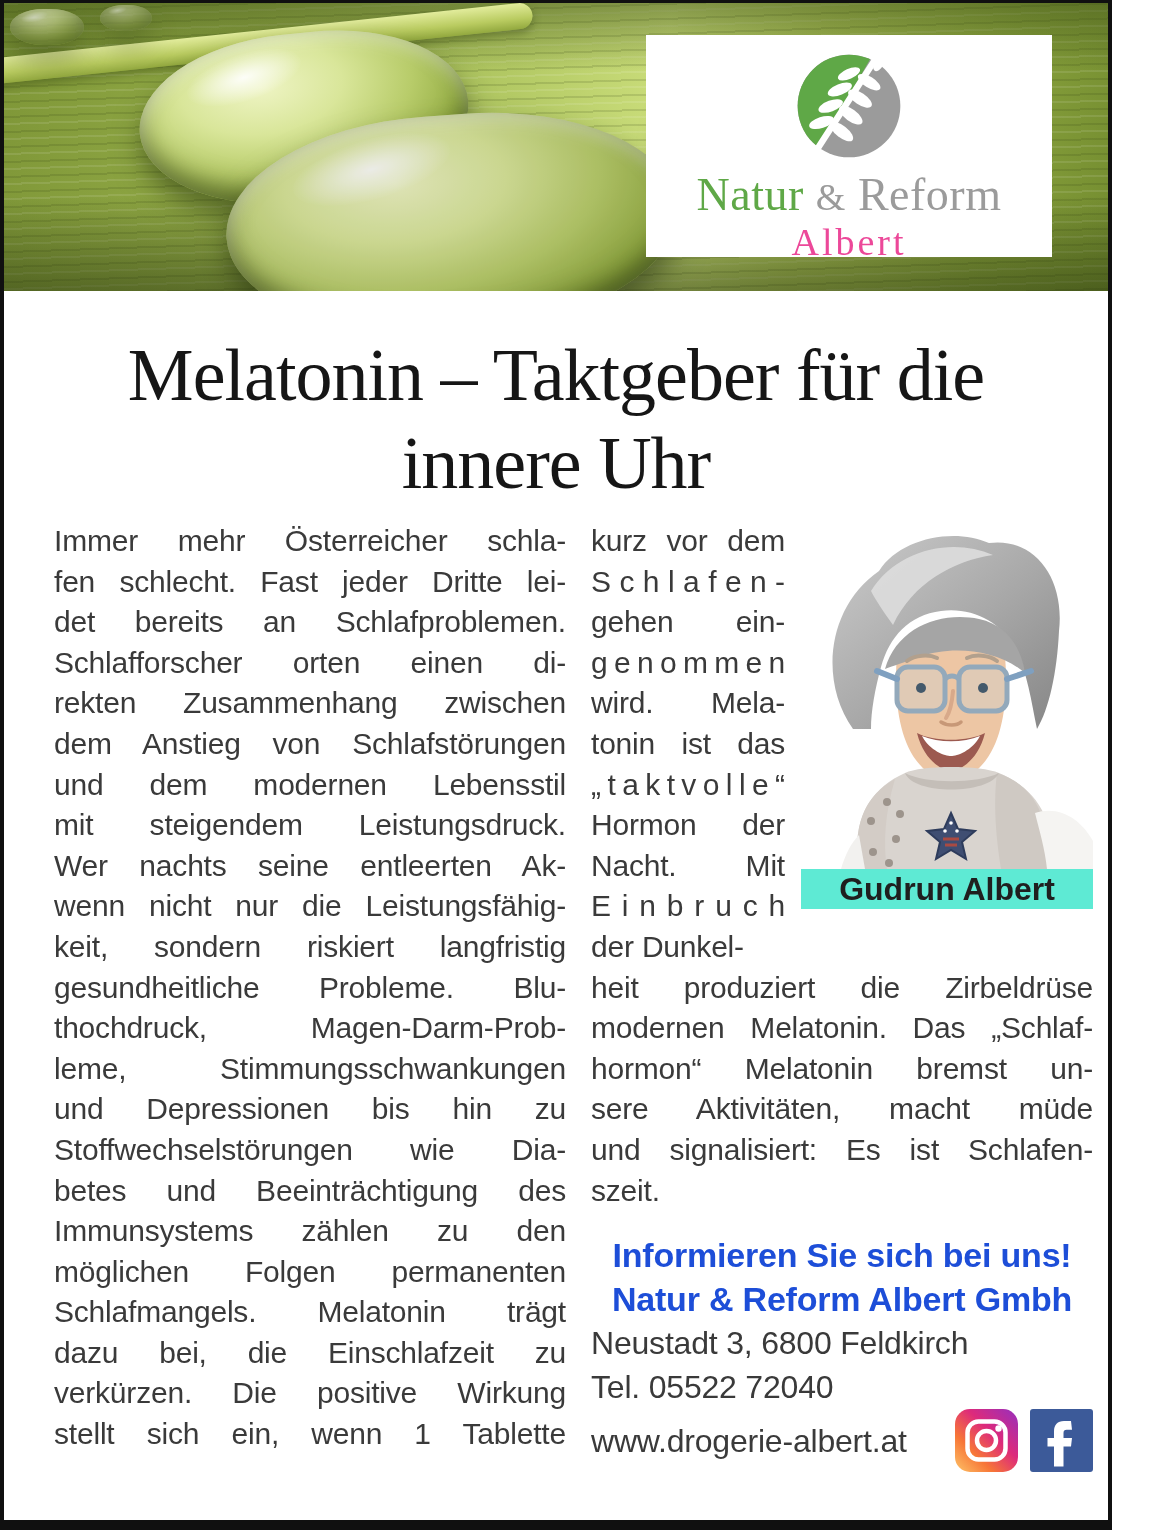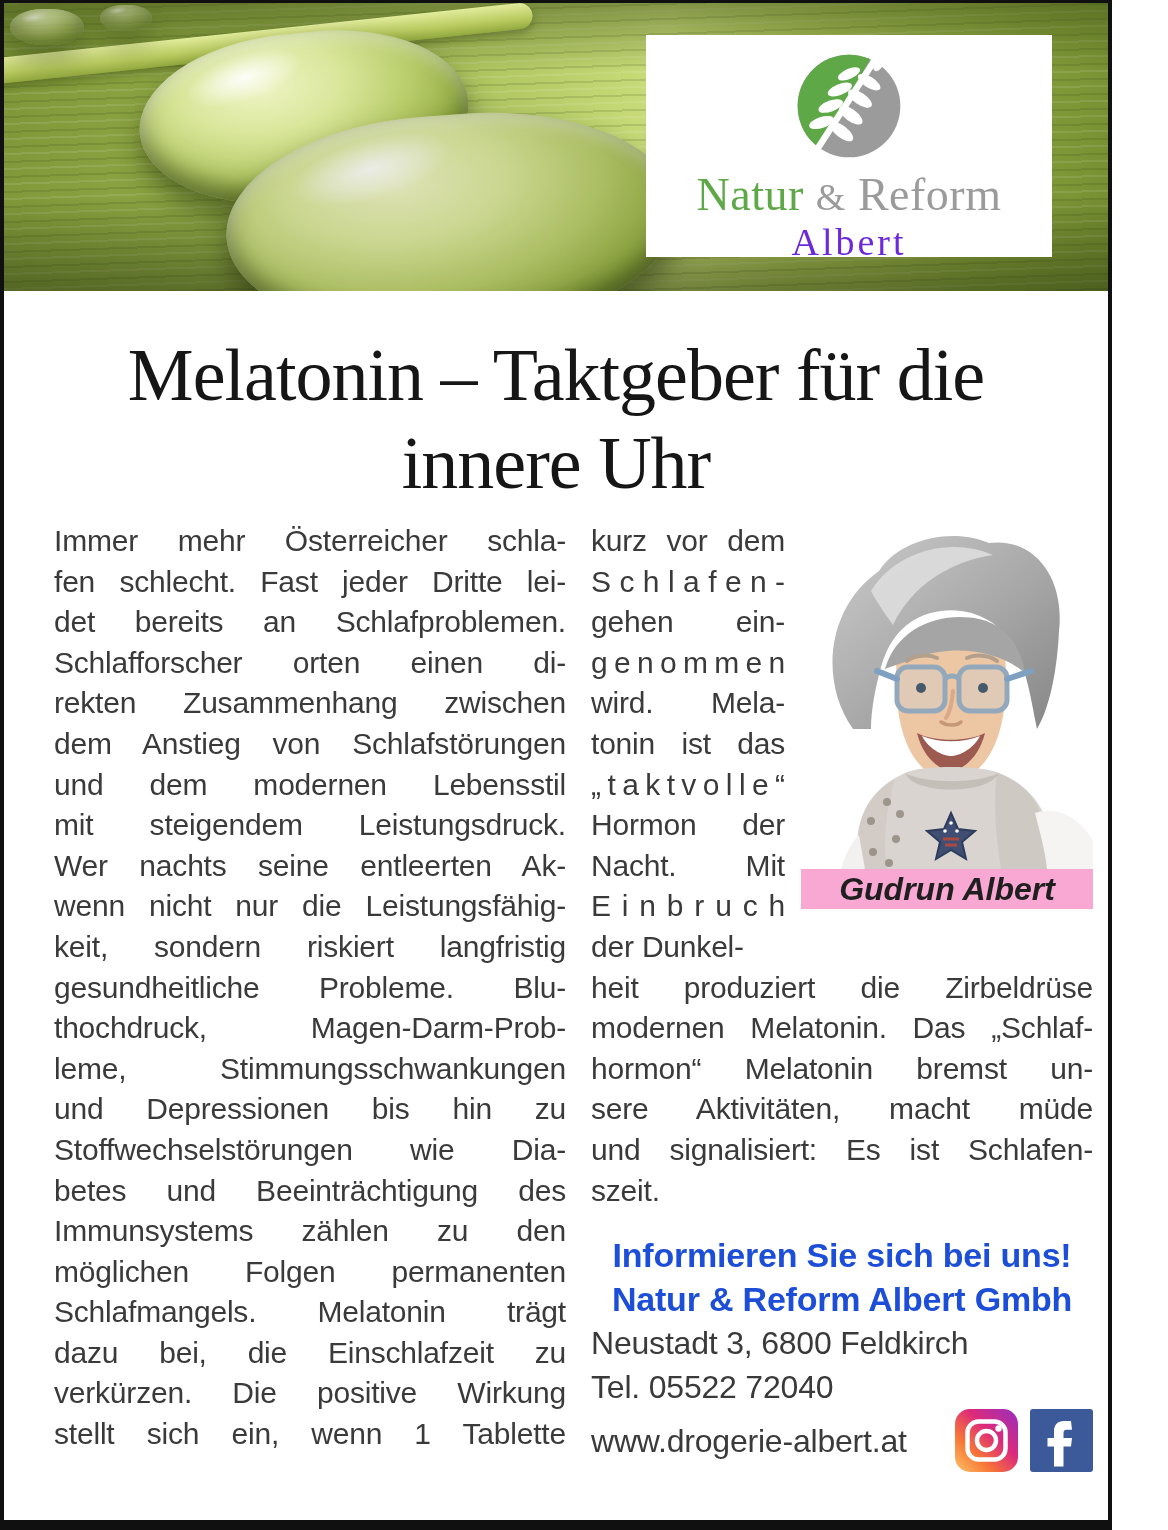--- a/index.html
+++ b/index.html
@@ -38,41 +38,41 @@
   
   .logo-card { position:absolute; right:56px; top:32px; width:406px; height:222px;
     background:#ffffff; display:flex; flex-direction:column; align-items:center; z-index:5; }
   .leaf-wrap { margin-top:16px; }
   .brand { font-family:"Liberation Serif", serif; font-size:46px; line-height:48px;
     margin-top:6px; letter-spacing:.5px; white-space:nowrap; }
   .brand .green { color:#5fa847; }
   .brand .amp   { color:#9b9b9b; font-size:38px; }
   .brand .gray  { color:#9b9b9b; }
   .brand2 { font-family:"Liberation Serif", serif; font-size:38px; line-height:42px;
-    color:#6d28d9; letter-spacing:3px; }
+    color:#ec4899; letter-spacing:3px; }
 
   
   .title { margin:40px 8px 14px; text-align:center; color:#161616;
     font-family:"Liberation Serif", serif; font-weight:normal; }
   .title .tline { display:block; font-size:74px; line-height:88px; letter-spacing:-1px; }
 
   
   .cols { display:flex; padding:0 52px 0 50px; gap:25px;
     font-size:30px; line-height:40.6px; color:#3a3a3a; letter-spacing:-.2px; }
   .col-left  { width:512px; flex:none; }
   .col-right { width:502px; flex:none; }
   .line { text-align:justify; text-align-last:justify; }
   .line.loose { text-align-last:left; }
   .line.tracked { display:flex; justify-content:space-between; }
 
   
   .photo-block { float:right; width:292px; margin:0 0 52px 16px; }
   .photo-block svg { display:block; }
-  .caption { height:40px; background:#f9a8d4; color:#1f1f1f; font-weight:bold;
-    font-size:32px; line-height:40px; text-align:center; letter-spacing:0;font-style:italic; }
+  .caption { height:40px; background:#5eead4; color:#1f1f1f; font-weight:bold;
+    font-size:32px; line-height:40px; text-align:center; letter-spacing:0; }
 
   
   .contact { margin-top:22px; }
   .contact .b { font-weight:bold; font-size:34px; line-height:44px; color:#1d4ed8; letter-spacing:-.2px;text-align:center; }
   .contact .r { font-size:32px; line-height:44px; color:#3a3a3a; }
   .contact-bottom { display:flex; align-items:center; }
   .socials { margin-left:auto; display:flex; gap:12px; align-items:center; }
   .socials svg { display:block; }
 </style>
 </head>

